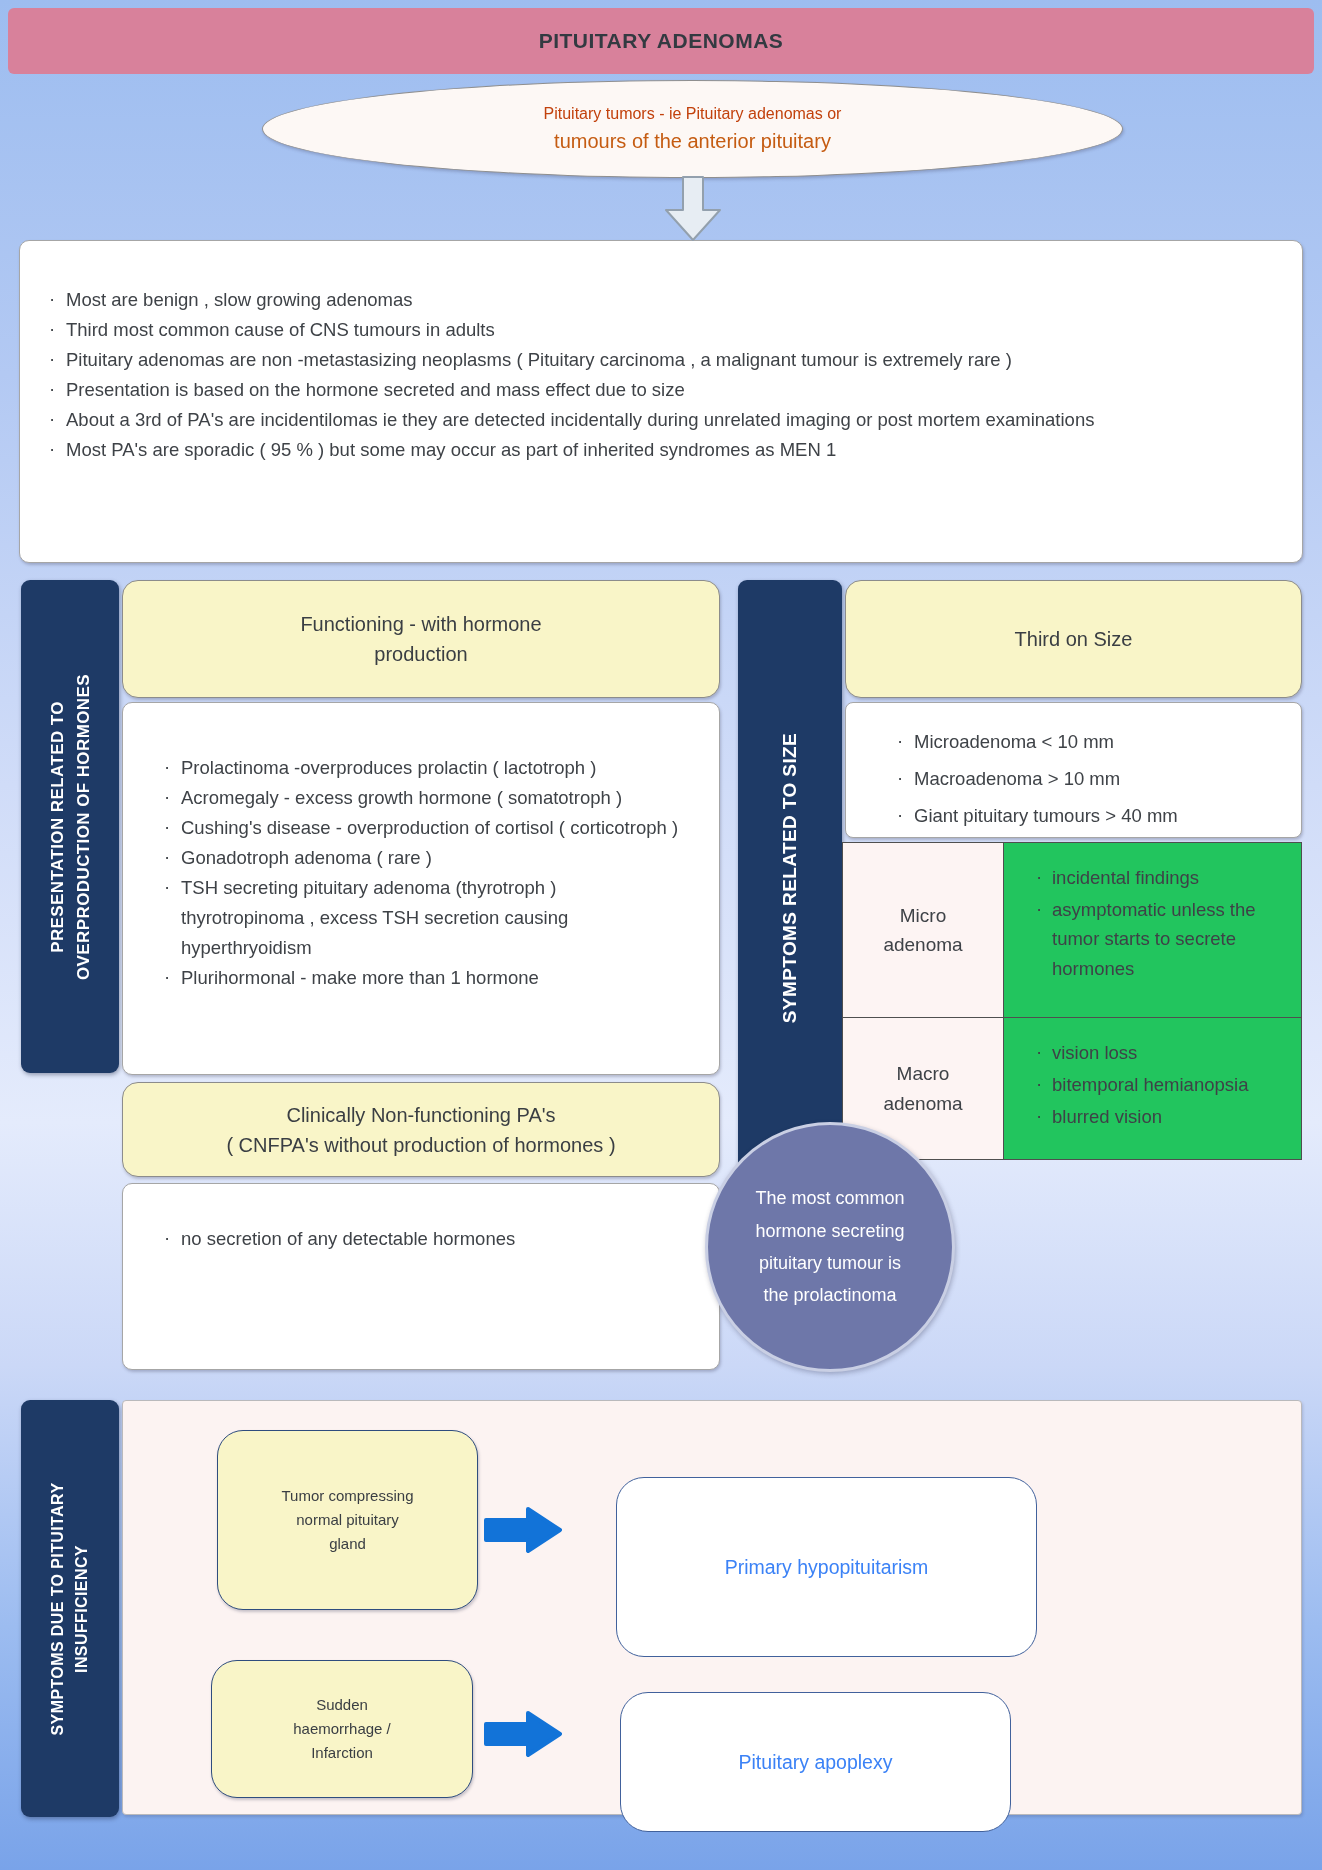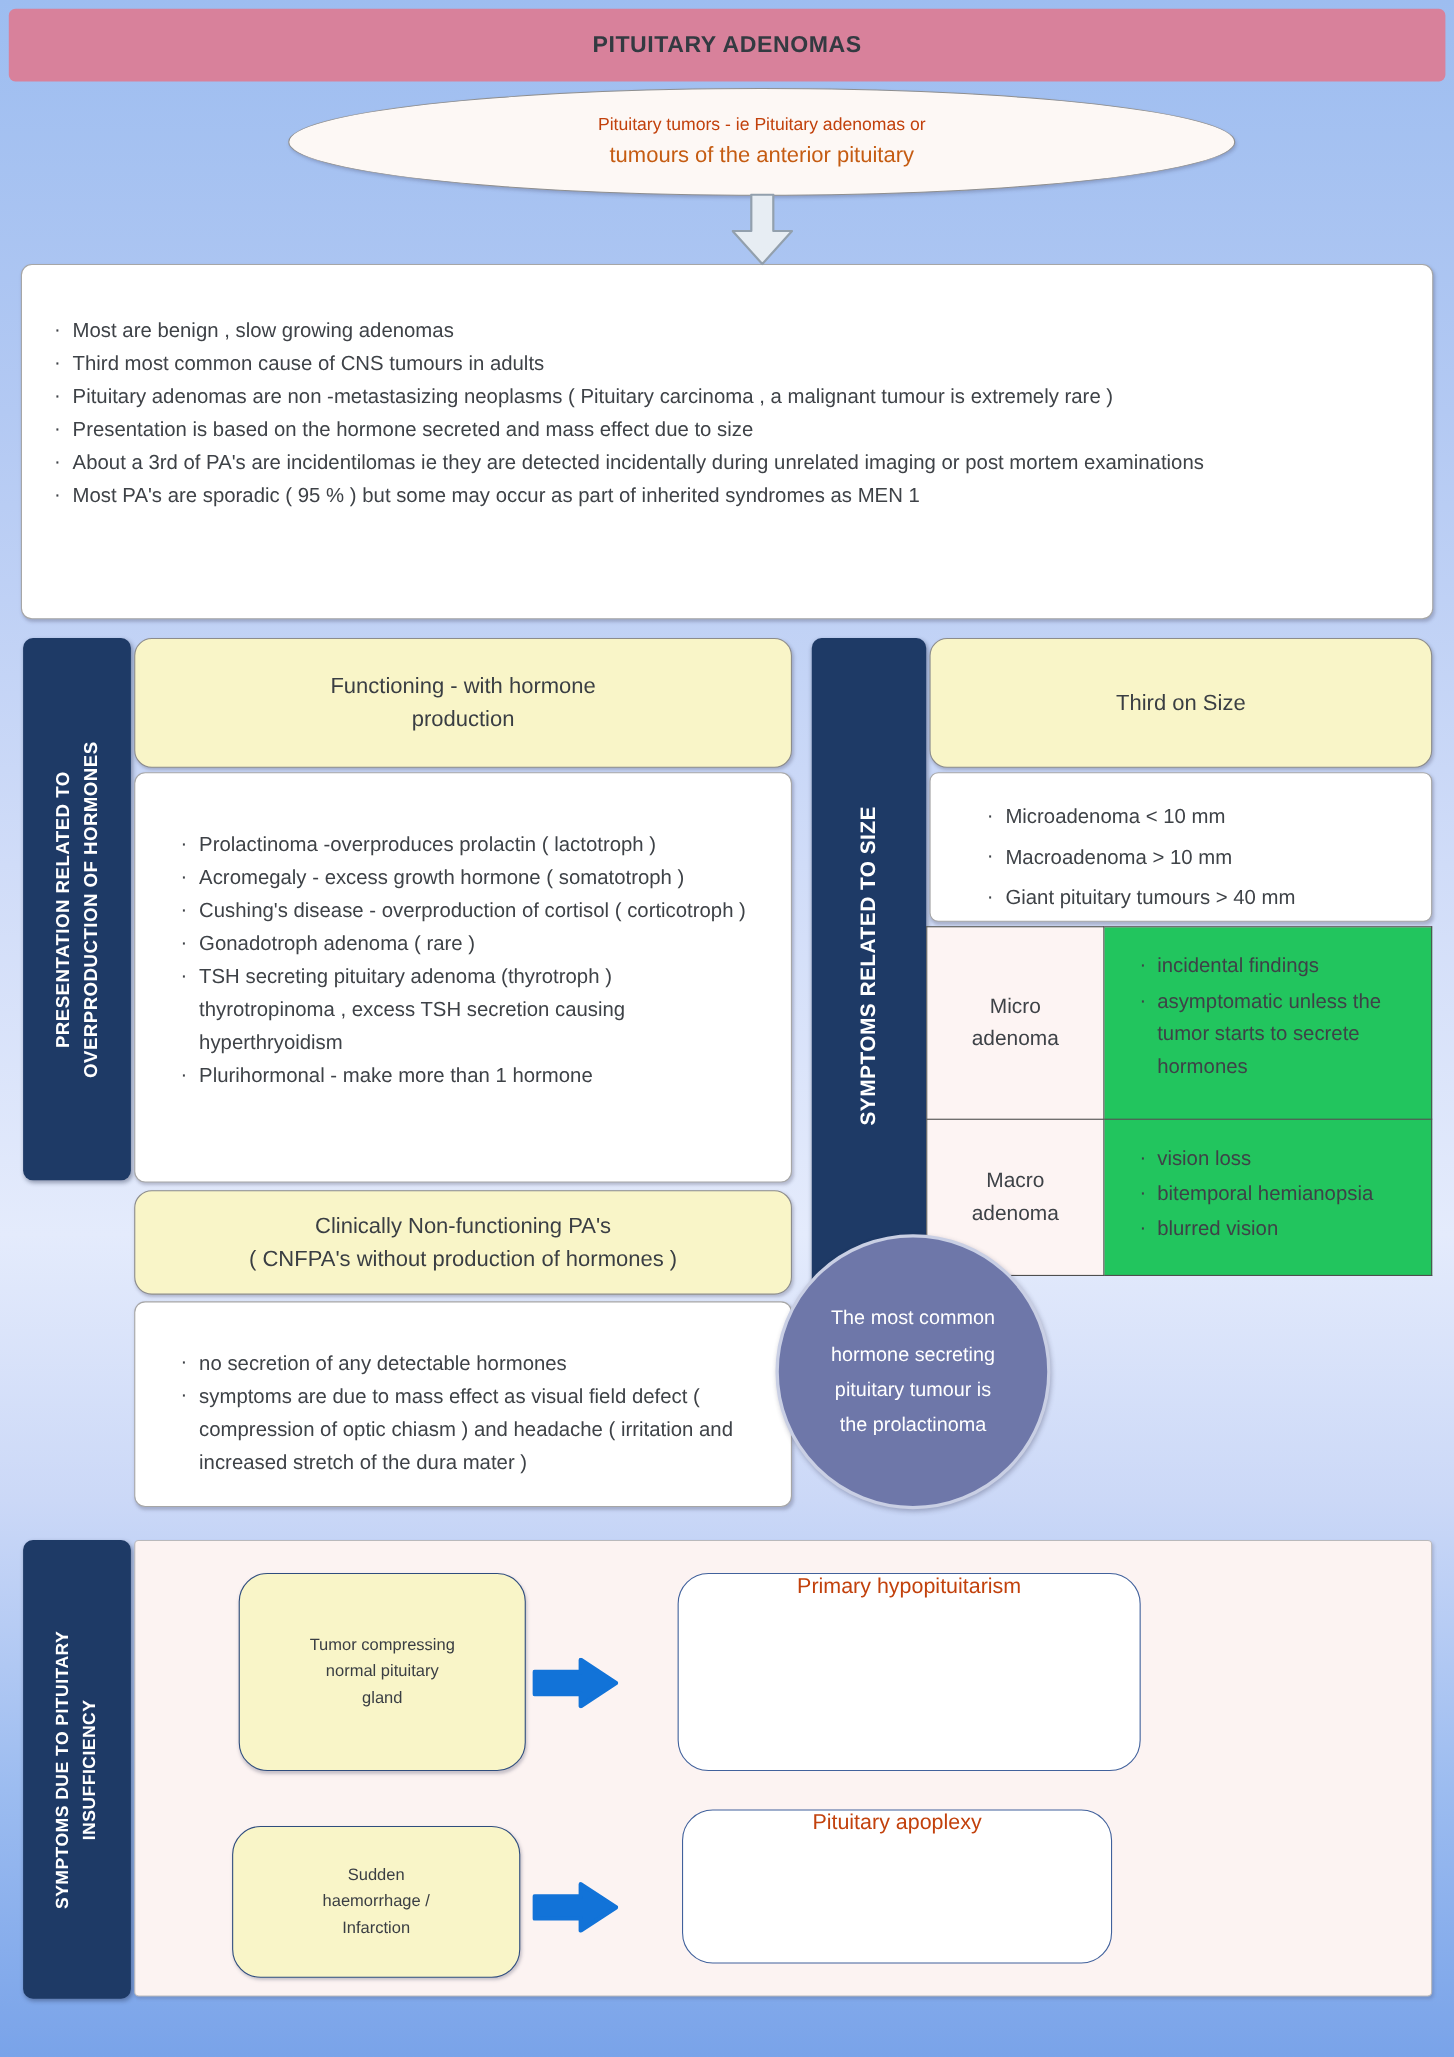--- a/index.html
+++ b/index.html
@@ -59,21 +59,21 @@
   .circle {
     background:#6e77a9; border:3px solid #c9cfe4; border-radius:50%;
     display:flex; flex-direction:column; align-items:center; justify-content:center;
     color:#ffffff; font-size:18px; line-height:1.8; text-align:center; z-index:5;
     box-shadow:1px 2px 5px rgba(40,40,70,.3);
   }
   .pink-panel { background:#fcf3f2; border:1px solid #b9b9bc; border-radius:4px; box-shadow:1px 2px 3px rgba(60,60,90,.2); }
   .flow-cause { font-size:15px; line-height:1.6; color:#3a3e43;margin-left:48px; }
   .flow-effect {
     background:#ffffff; border:1.3px solid #41619c; border-radius:28px;
-    display:flex; align-items:flex-start; justify-content:center; font-size:19.5px; color:#c2410c;
+    display:flex; align-items:center; justify-content:center; font-size:19.5px; color:#3b82f6;margin-top:47px;
   }
   .arrow-svg { display:block; }
 </style>
 </head>
 <body>
 
 <div class="canvas">
 
   <div class="abs header" style="left:8px; top:8px; width:1306px; height:66px;">
     <span class="title">PITUITARY ADENOMAS</span>
@@ -125,21 +125,20 @@
   </div>
 
   <div class="abs yellow-box" style="left:122px; top:1082px; width:598px; height:95px;">
     <div class="yellow-title">Clinically Non-functioning PA's</div>
     <div class="yellow-title">( CNFPA's without production of hormones )</div>
   </div>
 
   <div class="abs white-box" style="left:122px; top:1183px; width:598px; height:187px; padding:40px 36px 0 34px;">
     <ul class="bullets">
         <li>no secretion of any detectable hormones</li>
-        <li>symptoms are due to mass effect as visual field defect ( compression of optic chiasm ) and headache ( irritation and increased stretch of the dura mater )</li>
       </ul>
   </div>
 
   <div class="abs navybar" style="left:738px; top:580px; width:104px; height:595px;">
     <div class="vtext one">
       <div>SYMPTOMS RELATED TO SIZE</div>
     </div>
   </div>
 
   <div class="abs yellow-box" style="left:845px; top:580px; width:457px; height:118px;">

